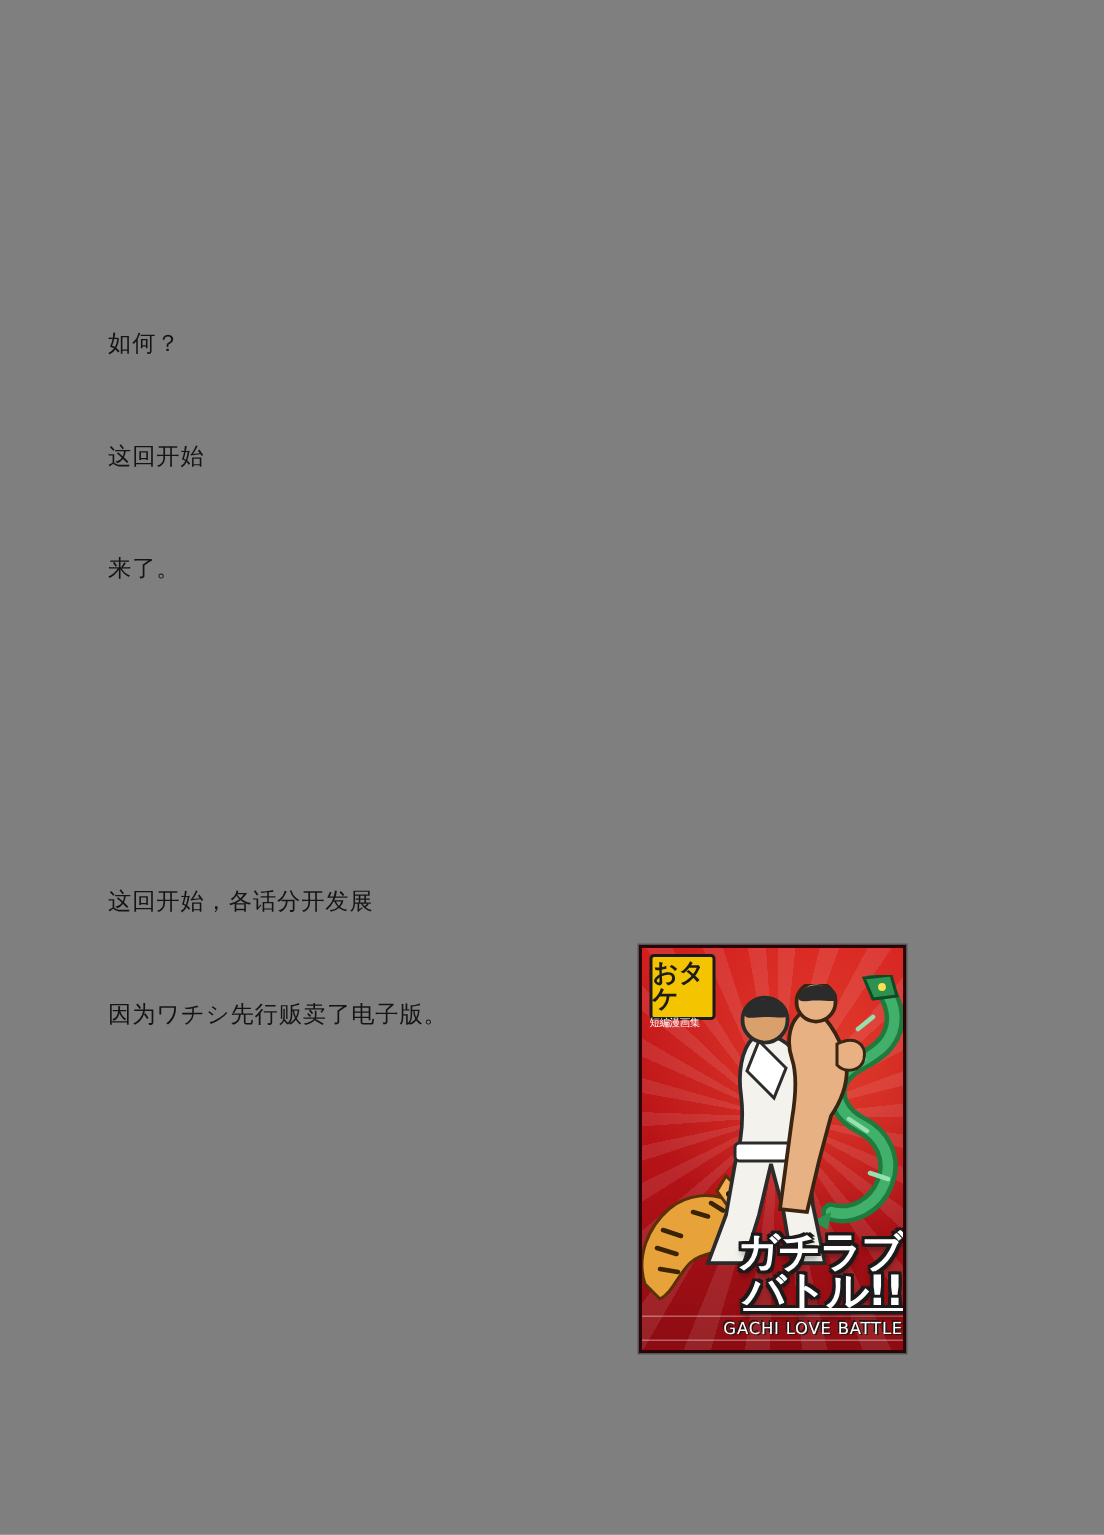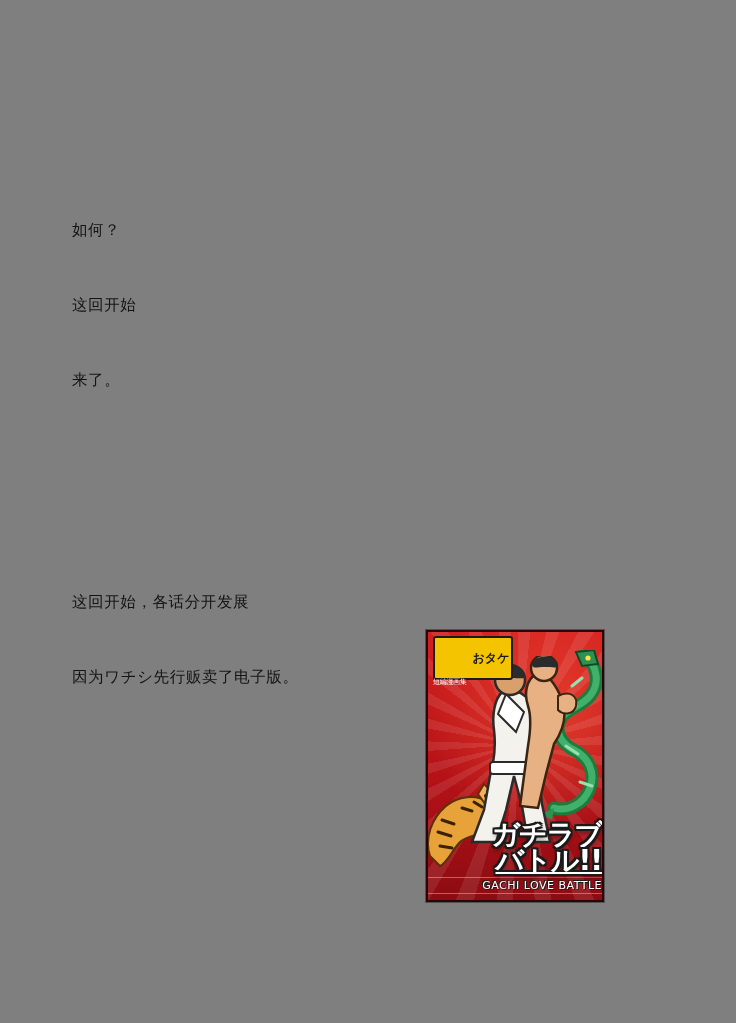--- a/index.html
+++ b/index.html
@@ -75,25 +75,24 @@
     top: 4px;
     width: 40px;
     height: 40px;
     background: #f4c400;
     border: 2px solid #1b1b1b;
     border-radius: 3px;
     display: flex;
     align-items: center;
     justify-content: center;
     color: #1b1b1b;
-    font-size: 12px;
+    font-size: 17px;
     font-weight: bold;
     line-height: 1;
     z-index: 6;
-    padding-left: 36px;
   }
   .badge-sub {
     position: absolute;
     left: 5px;
     top: 46px;
     width: 40px;
     color: #ffffff;
     font-size: 7px;
     line-height: 9px;
     letter-spacing: -0.3px;

